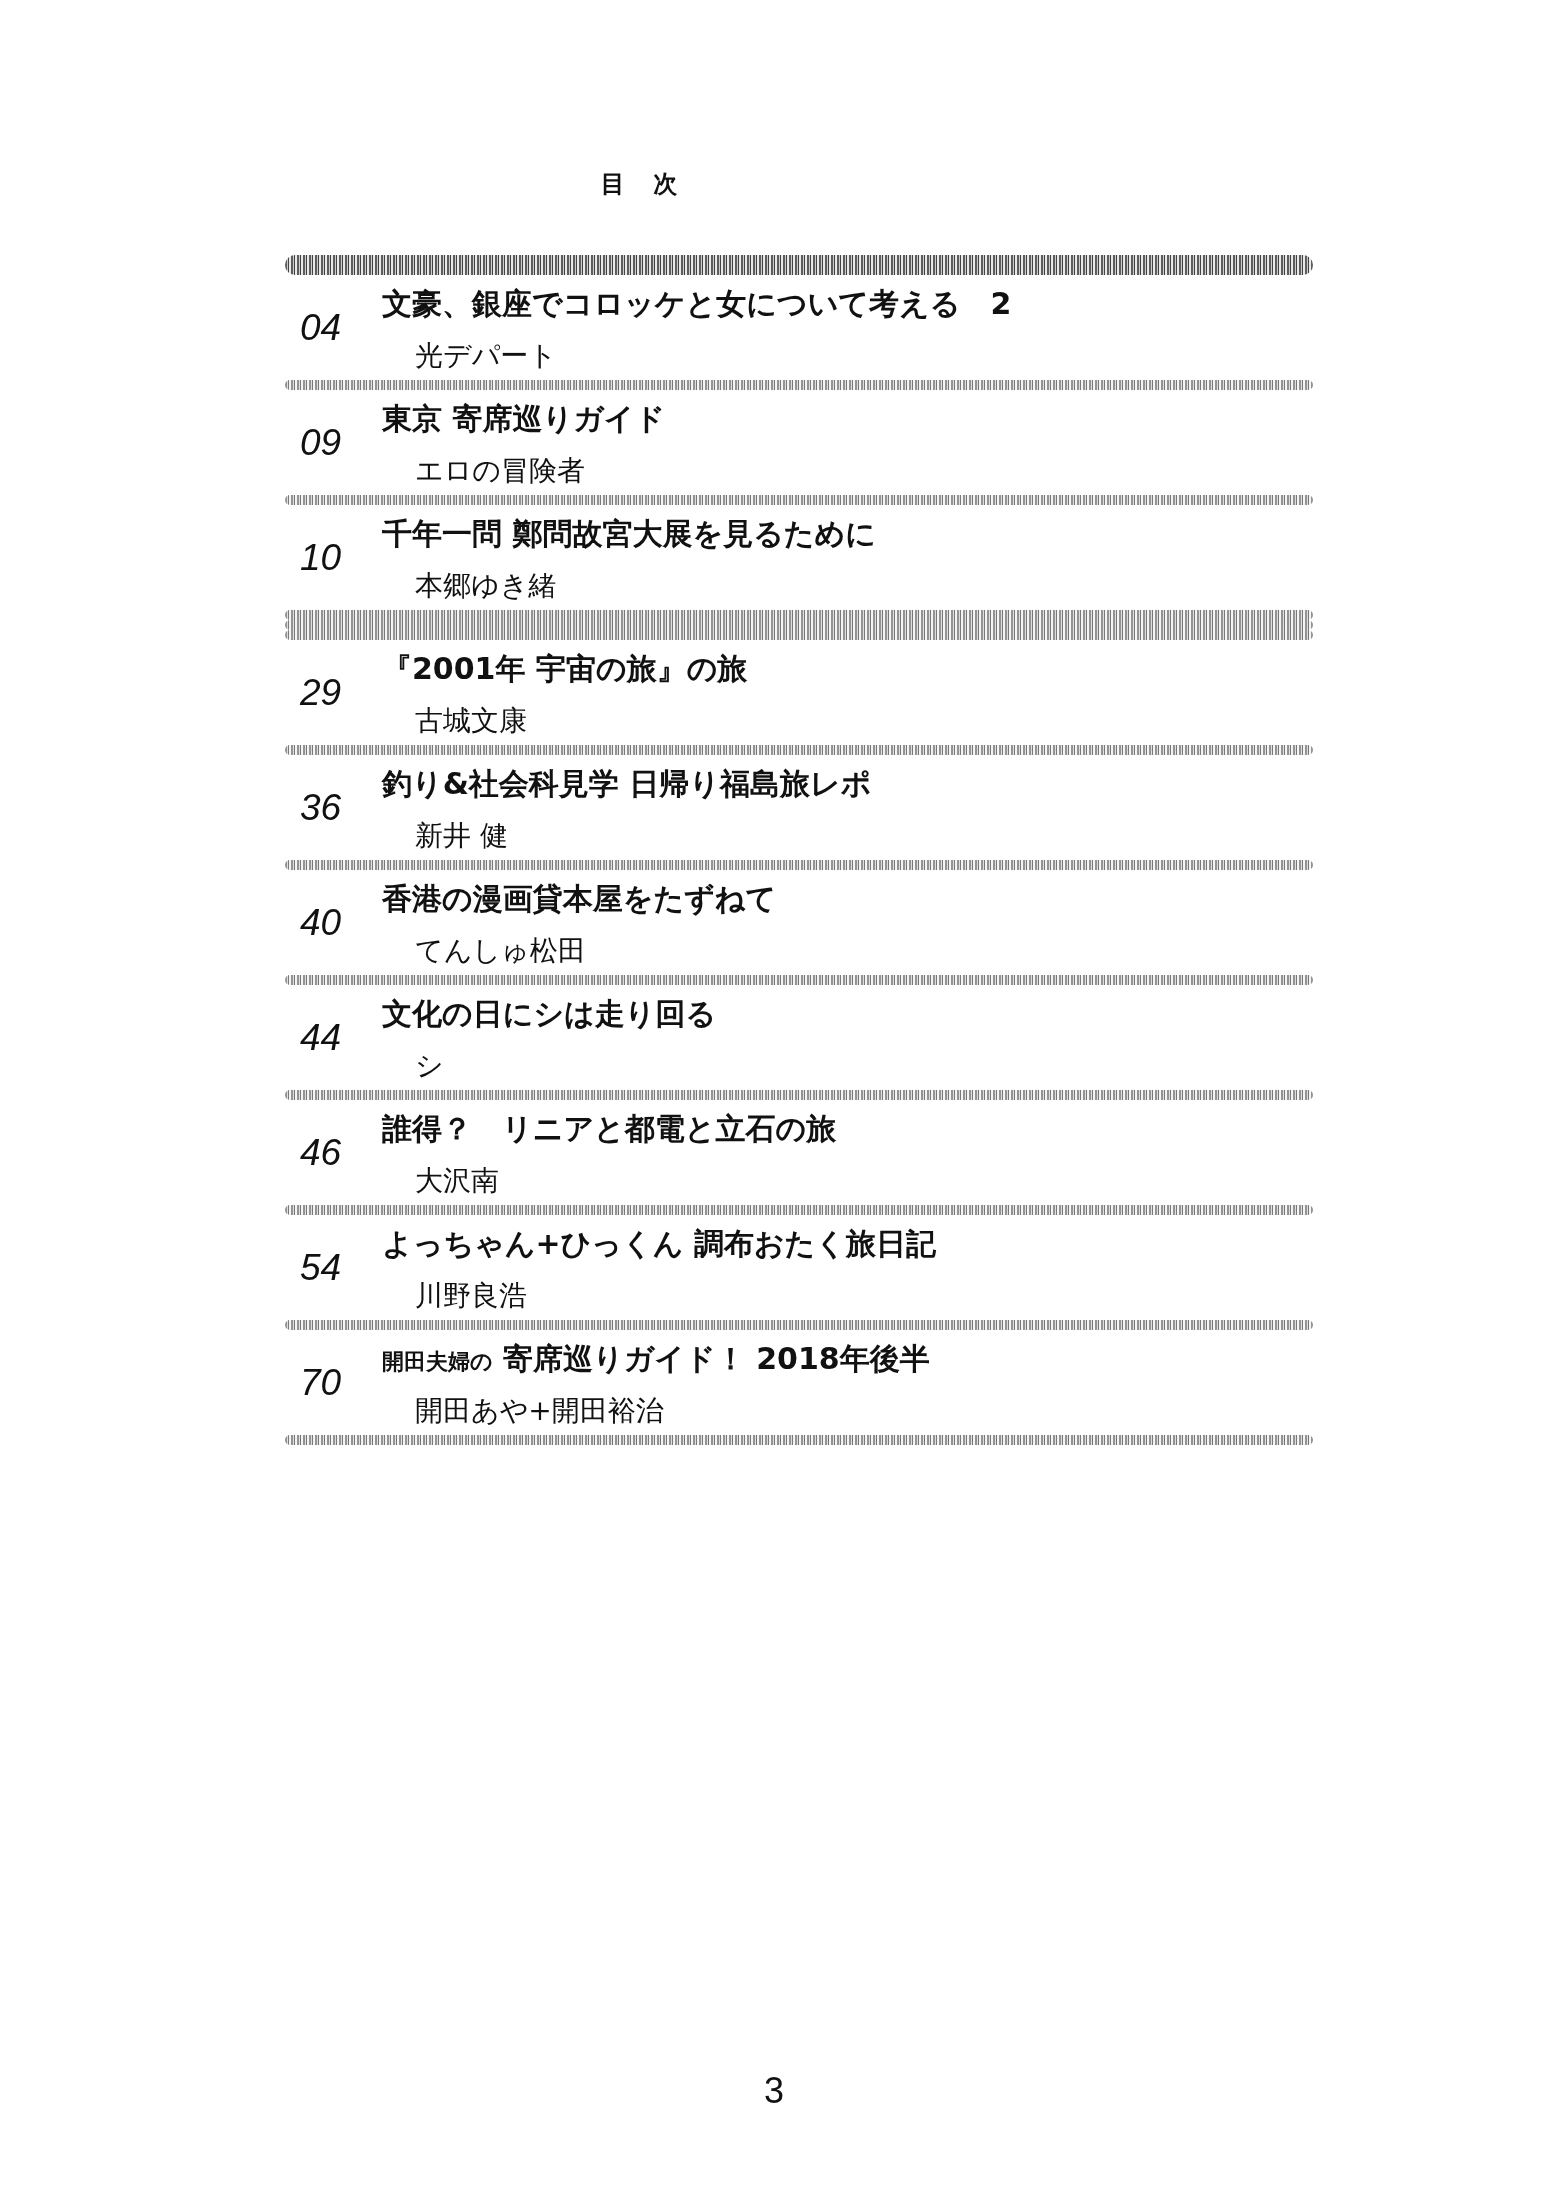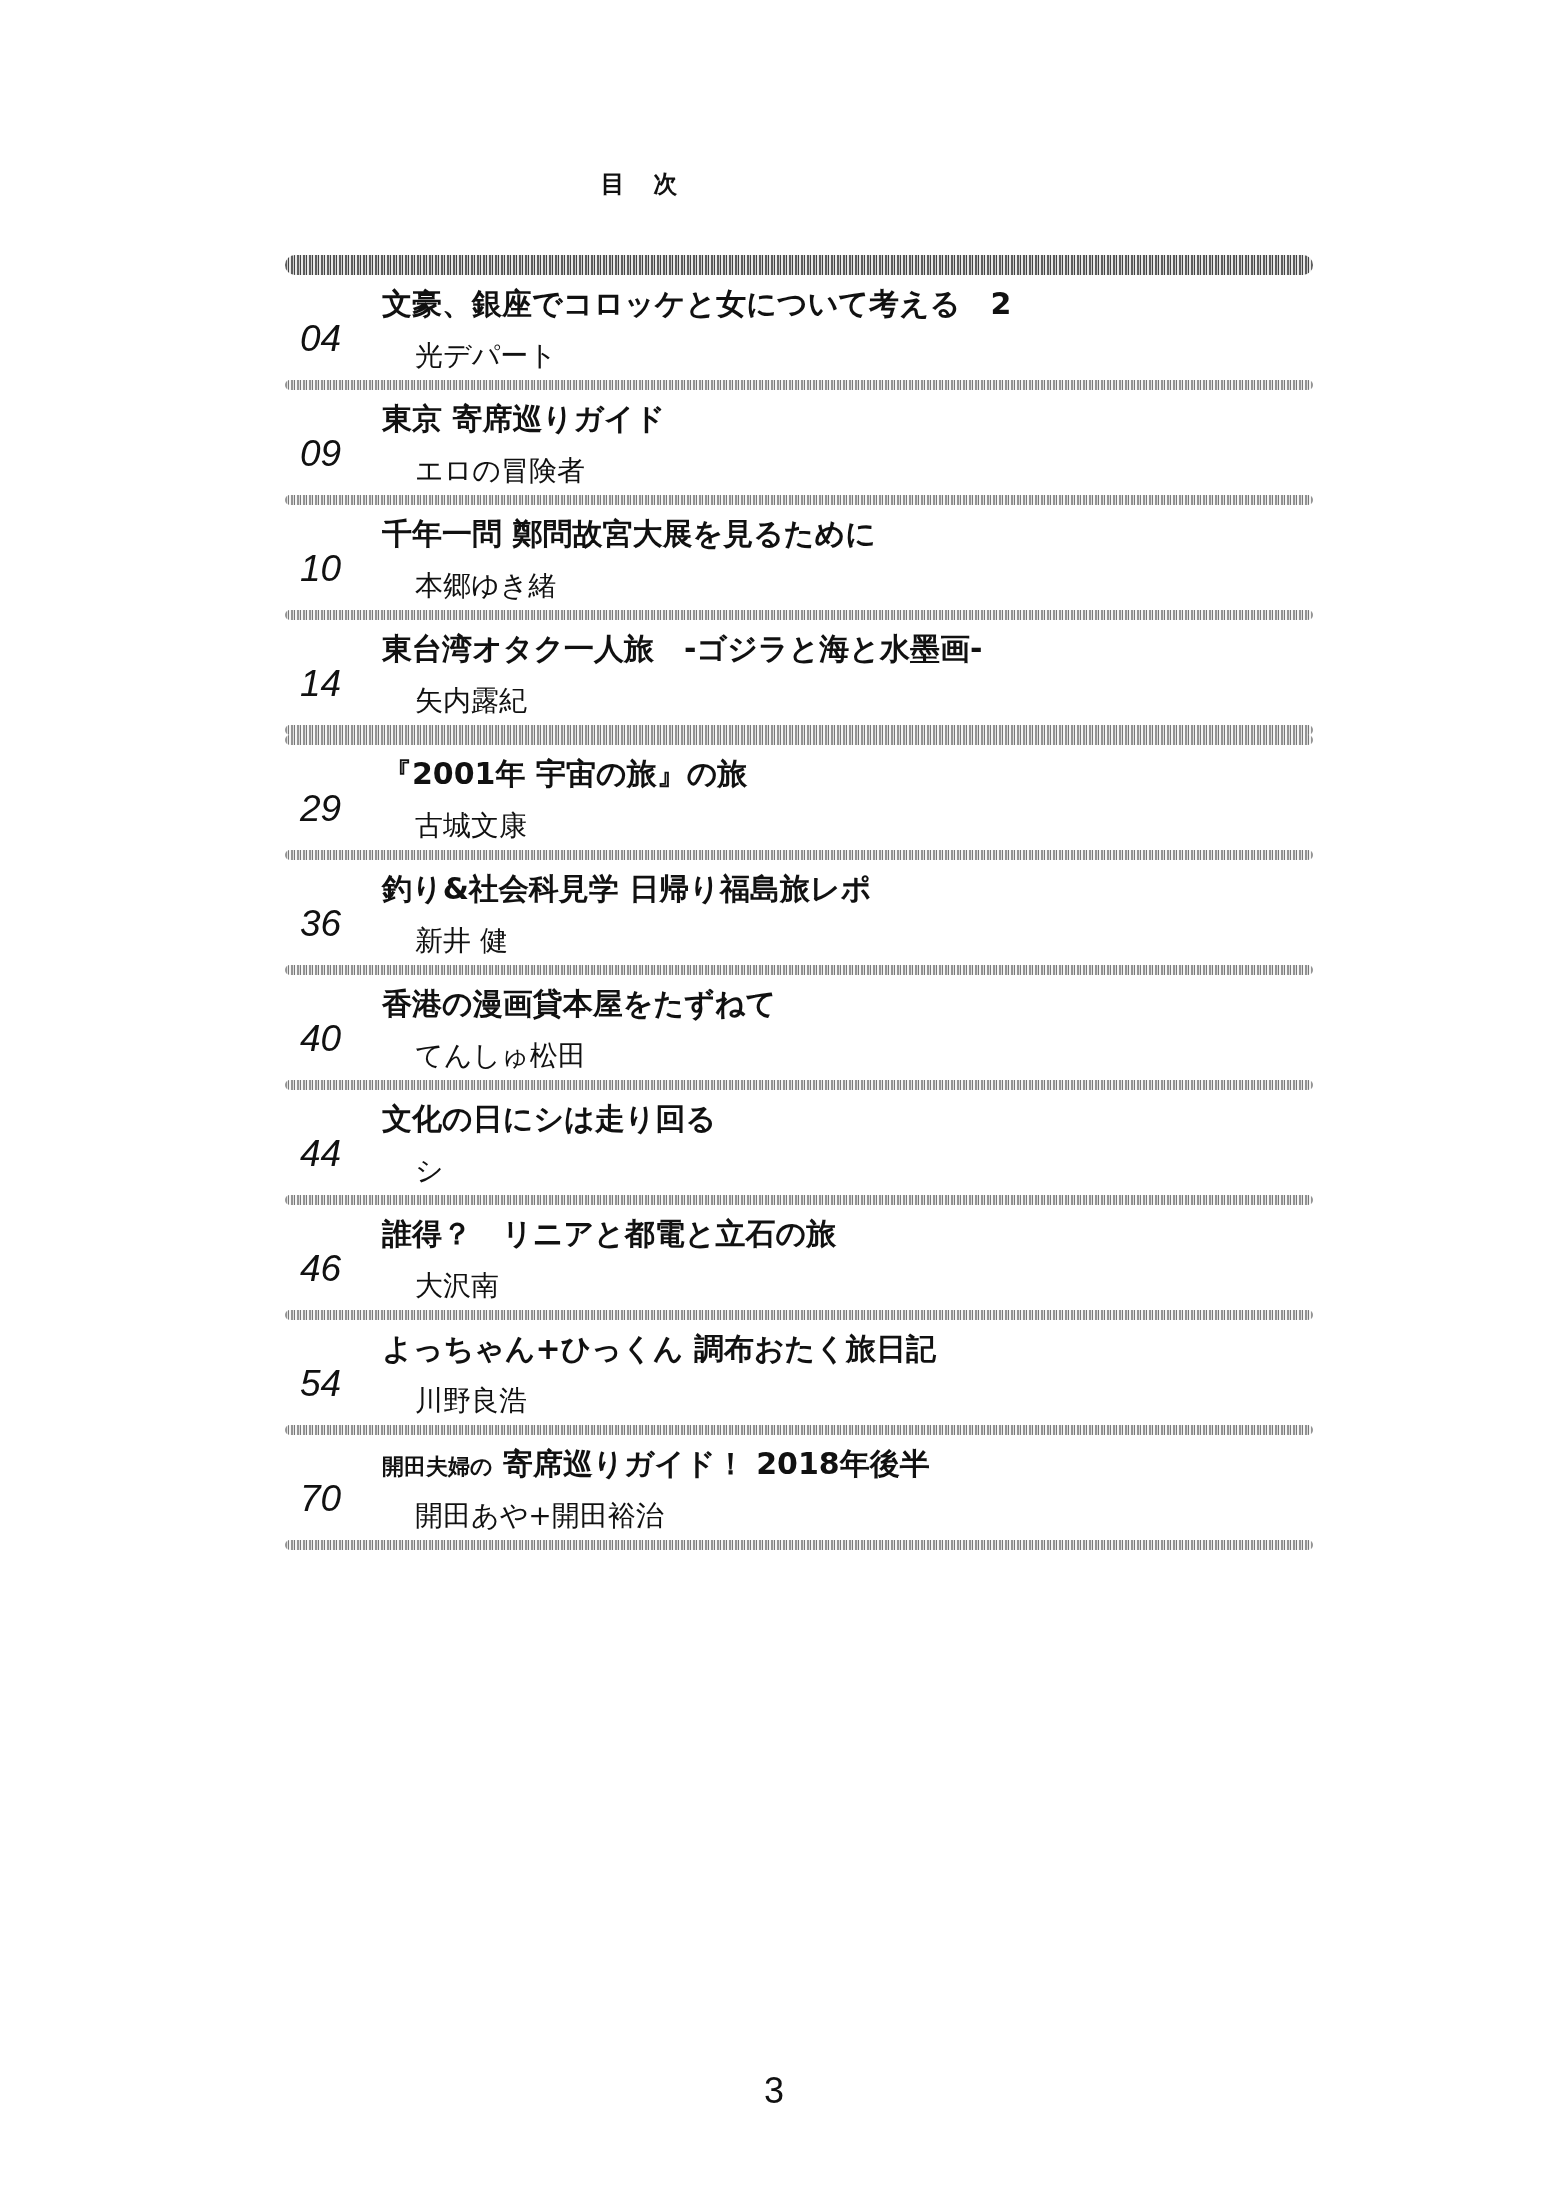--- a/index.html
+++ b/index.html
@@ -11,21 +11,21 @@
   .rule { height:10px; width:100%;
           background:
             repeating-linear-gradient(90deg, rgba(60,60,60,0.55) 0 2px, rgba(160,160,160,0.35) 2px 3px, rgba(30,30,30,0.6) 3px 4px, rgba(200,200,200,0.2) 4px 6px);
           border-radius:5px; filter:blur(0.4px); }
   .rule.thick { height:20px;
           background:
             repeating-linear-gradient(90deg, rgba(40,40,40,0.75) 0 2px, rgba(140,140,140,0.45) 2px 3px, rgba(20,20,20,0.8) 3px 4px, rgba(180,180,180,0.3) 4px 6px);
           border-radius:10px; }
   .entry { position:relative; height:105px; }
   .num { position:absolute; left:15px; top:32px; font-family:"Liberation Sans",sans-serif;
-         font-style:italic; font-size:37px; color:#111;margin-top:11px; }
+         font-style:italic; font-size:37px; color:#111; }
   .title { position:absolute; left:97px; top:9px; font-size:30px; font-weight:bold; white-space:pre; }
   .title .small { font-size:22px; }
   .author { position:absolute; left:130px; top:62px; font-size:28px; font-family:"DejaVu Serif","Liberation Serif",serif; white-space:pre; }
   .page-number { position:absolute; top:2070px; left:0; width:1548px; text-align:center;
                  font-family:"Liberation Sans",sans-serif; font-size:36px; }
 </style>
 </head>
 <body>
 
 <div class="page-title">目 次</div>
@@ -47,25 +47,20 @@
   </div>
   <div class="rule"></div>
 
   <div class="entry">
     <span class="num">10</span>
     <span class="title">千年一問 鄭問故宮大展を見るために</span>
     <span class="author">本郷ゆき緒</span>
   </div>
   <div class="rule"></div>
 
-  <div class="entry">
-    <span class="num">14</span>
-    <span class="title">東台湾オタク一人旅　-ゴジラと海と水墨画-</span>
-    <span class="author">矢内露紀</span>
-  </div>
   <div class="rule"></div>
 
   <div class="rule"></div>
 
   <div class="entry">
     <span class="num">29</span>
     <span class="title">『2001年 宇宙の旅』の旅</span>
     <span class="author">古城文康</span>
   </div>
   <div class="rule"></div>

